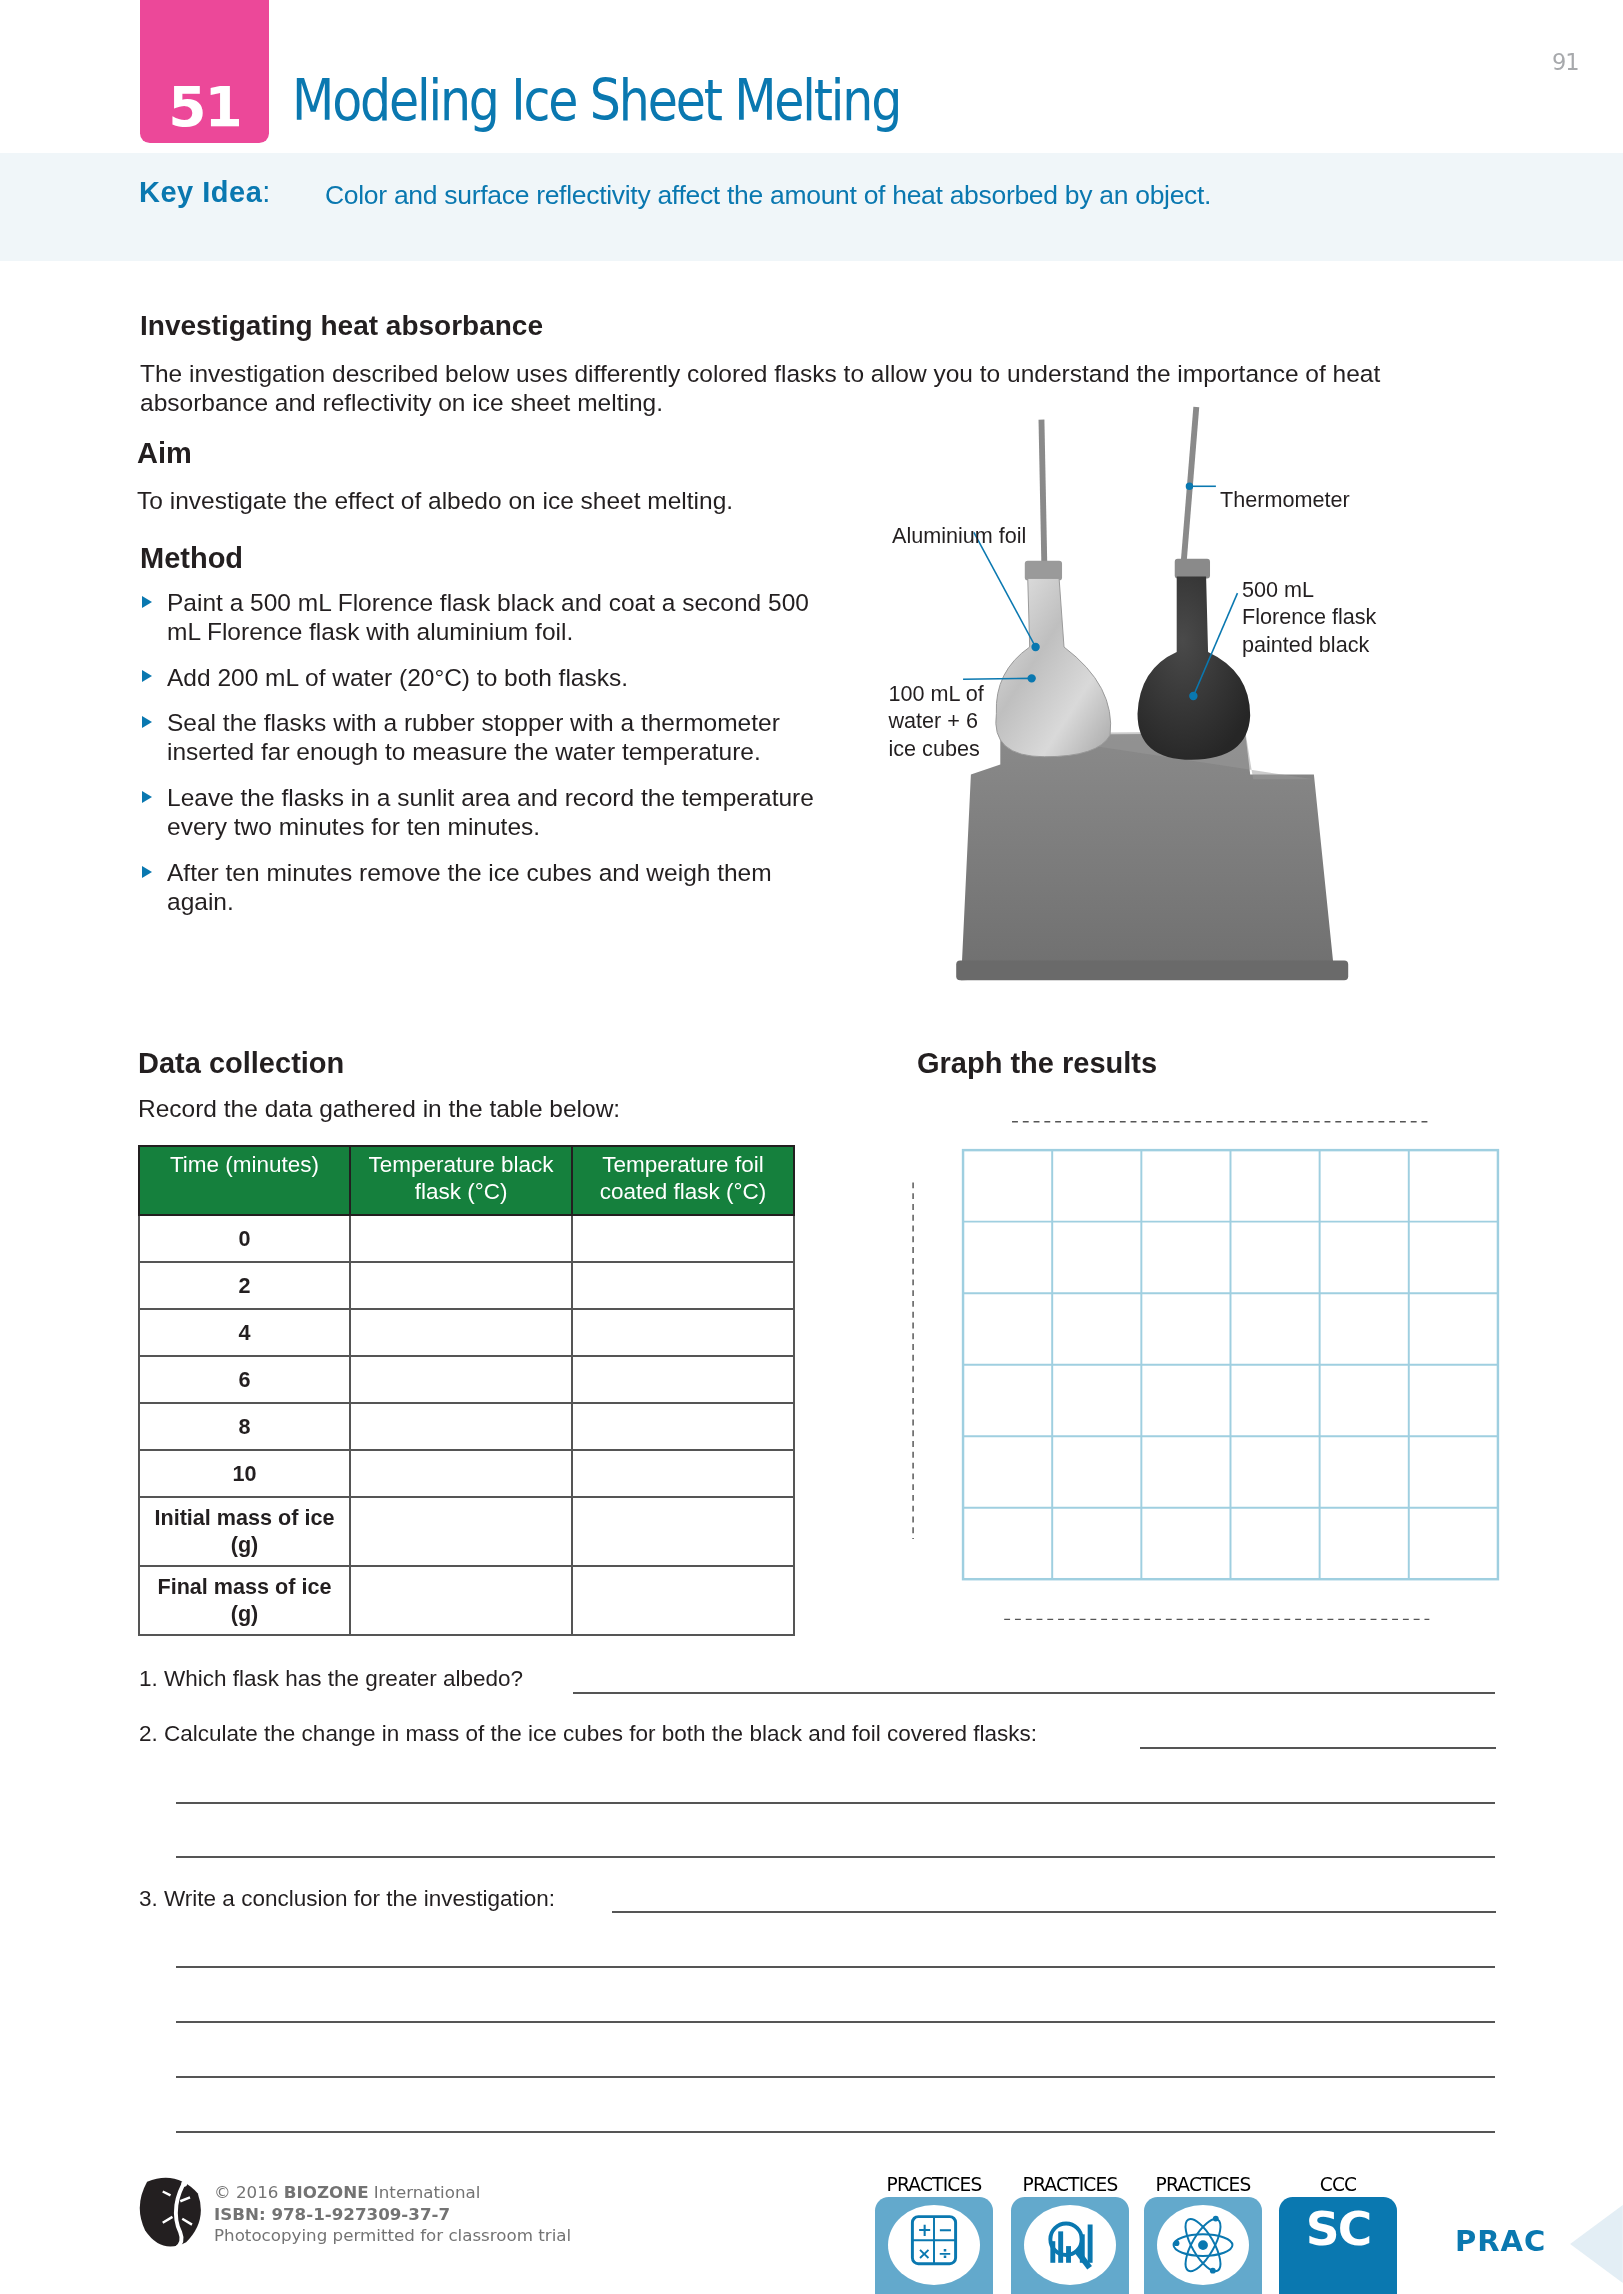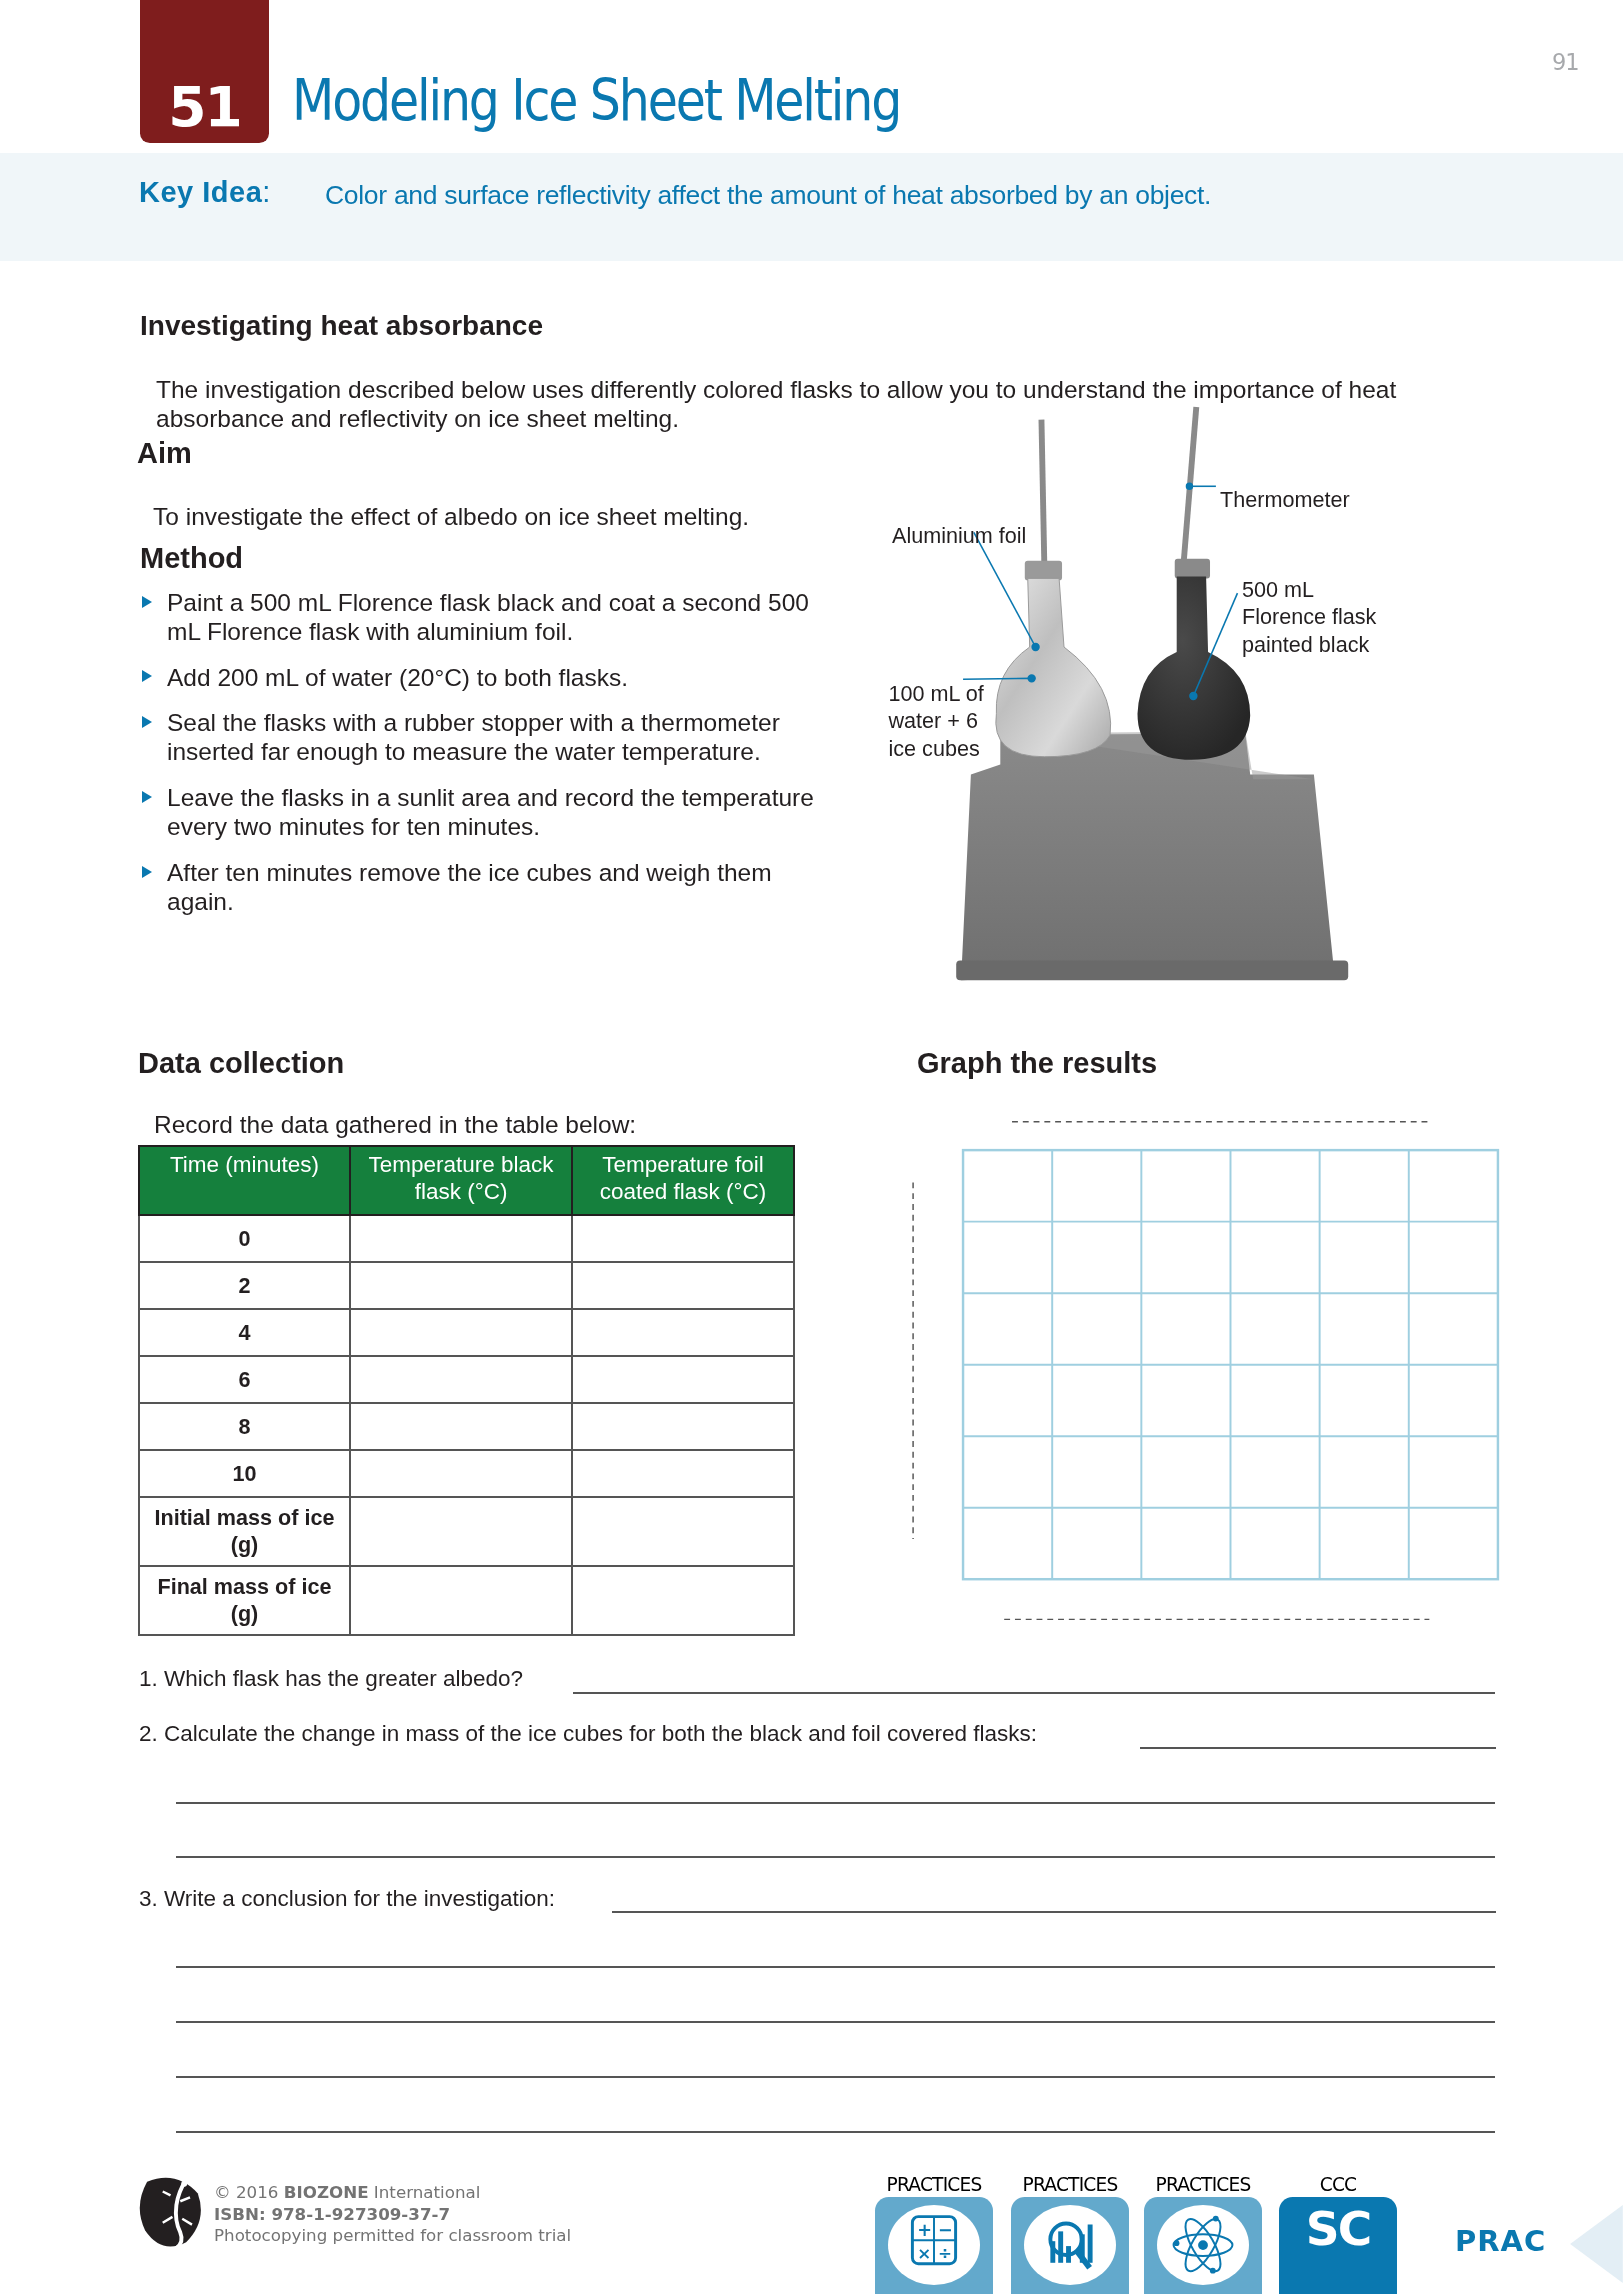--- a/index.html
+++ b/index.html
@@ -3,21 +3,21 @@
   <meta charset="utf-8">
   <style>
     html, body { margin: 0; padding: 0; }
     body {
       width: 1623px; height: 2295px; position: relative; overflow: hidden;
       background: #ffffff; font-family: "Liberation Sans", sans-serif; color: #231f20;
     }
     .abs { position: absolute; }
     
     #num-tab {
-      left: 140px; top: 0; width: 129px; height: 143px; background: #7f1d1d;
+      left: 140px; top: 0; width: 129px; height: 143px; background: #ec4899;
       border-radius: 0 0 9.8px 9.8px;
     }
     #num-tab span {
       position: absolute; left: 0; right: 0; bottom: 3.9px; text-align: center;
       color: #fff; font-family: "DejaVu Sans", sans-serif; font-weight: bold; font-size: 55px;
       letter-spacing: -2px;
     }
     #title {
       left: 292px; top: 67px; font-family: "DejaVu Sans", sans-serif; font-size: 57px; color: #0a78b0;
       letter-spacing: -2.5px; transform: scaleX(0.86); transform-origin: left top; white-space: nowrap;
@@ -29,21 +29,21 @@
     #key-band {
       left: 0; top: 153px; width: 1623px; height: 108px; background: #f0f6f9;
     }
     #key-label {
       left: 139px; top: 176px; font-size: 29px; font-weight: bold; color: #0a78b0; letter-spacing: 0.5px;
     }
     #key-text {
       left: 325px; top: 180px; font-size: 26.5px; color: #0a78b0; letter-spacing: -0.3px;
     }
     h2 { margin: 0; font-size: 29px; font-weight: bold; color: #231f20; }
-    p { margin: 16px; }
+    p { margin: 0; }
     .body-text { font-size: 24.5px; line-height: 29px; color: #231f20; }
     
     #method-list { left: 139px; top: 588px; width: 686px; list-style: none; margin: 0; padding: 0; }
     #method-list li {
       position: relative; padding-left: 28px; font-size: 24.5px; line-height: 29px; margin-bottom: 16.7px;
     }
     #method-list li .bullet {
       position: absolute; left: 2.9px; top: 7.8px; width: 0; height: 0;
       border-top: 6.9px solid transparent; border-bottom: 6.9px solid transparent; border-left: 10.8px solid #0a78b0;
     }

